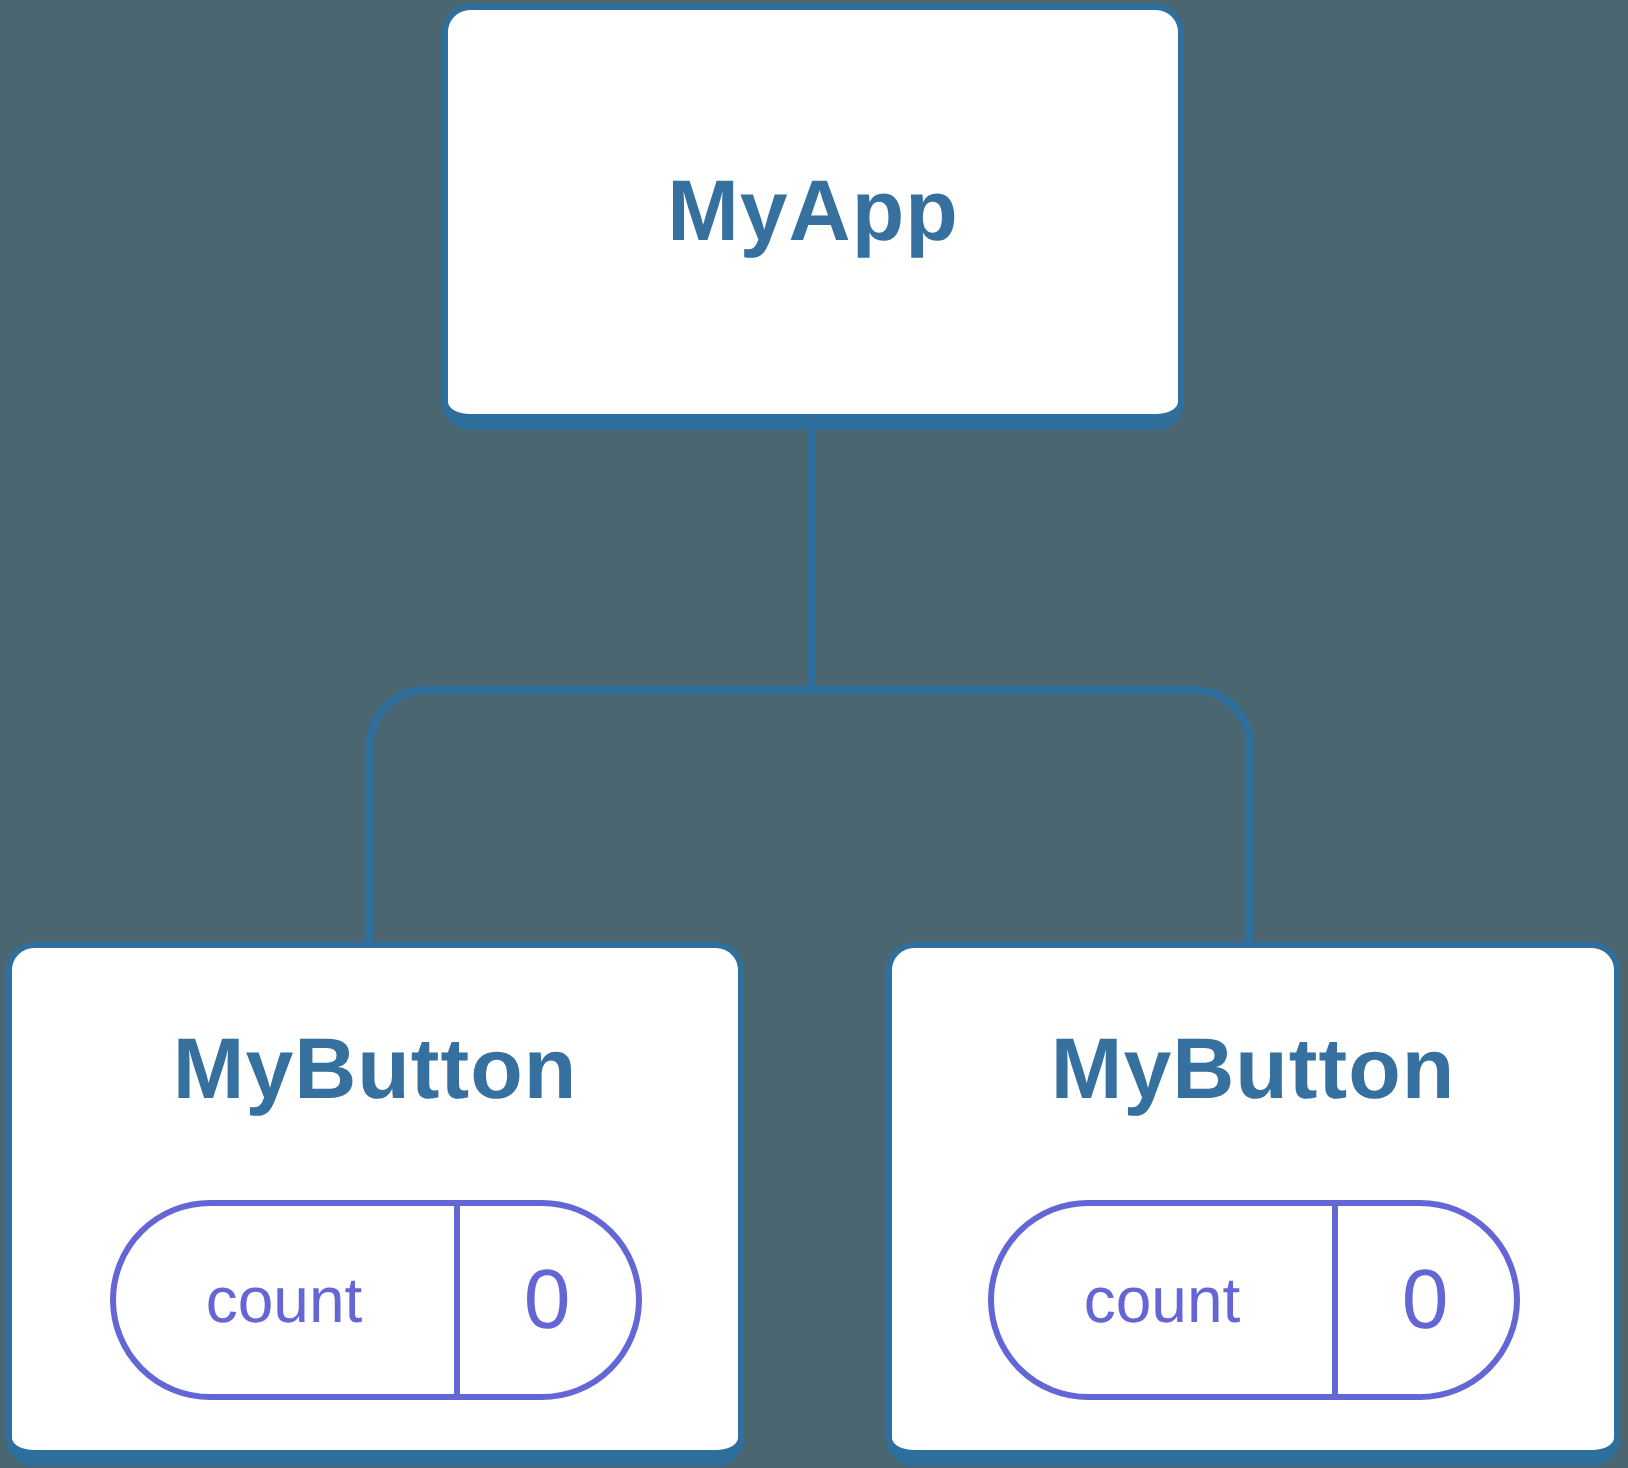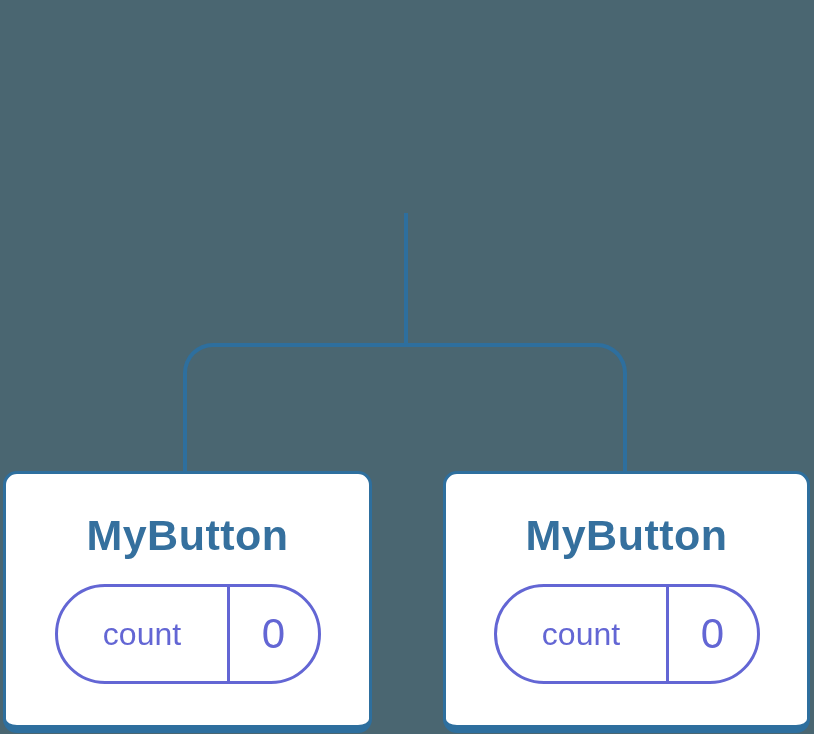--- a/index.html
+++ b/index.html
@@ -37,20 +37,21 @@
     left: 221px;
     top: 2px;
     width: 371px;
     height: 213px;
     justify-content: center;
   }
 
   .child-node {
     top: 471px;
     height: 262px;
+    gap: 16px;
   }
   .child-left  { left: 3px;   width: 369px; }
   .child-right { left: 443px; width: 367px; }
   .child-node .node-label { margin-top: 40px; }
 
   
   .stem {
     position: absolute;
     left: 404px;
     top: 213px;
@@ -95,20 +96,23 @@
     align-items: center;
     justify-content: center;
     font-size: 42px;
   }
 </style>
 </head>
 <body>
 
 <div class="canvas">
 
+  <div class="node root-node">
+    <span class="node-label">MyApp</span>
+  </div>
 
   <div class="stem"></div>
   <div class="bracket"></div>
 
   <div class="node child-node child-left">
     <span class="node-label">MyButton</span>
     <div class="pill">
       <span class="pill-key">count</span>
       <span class="pill-value">0</span>
     </div>

